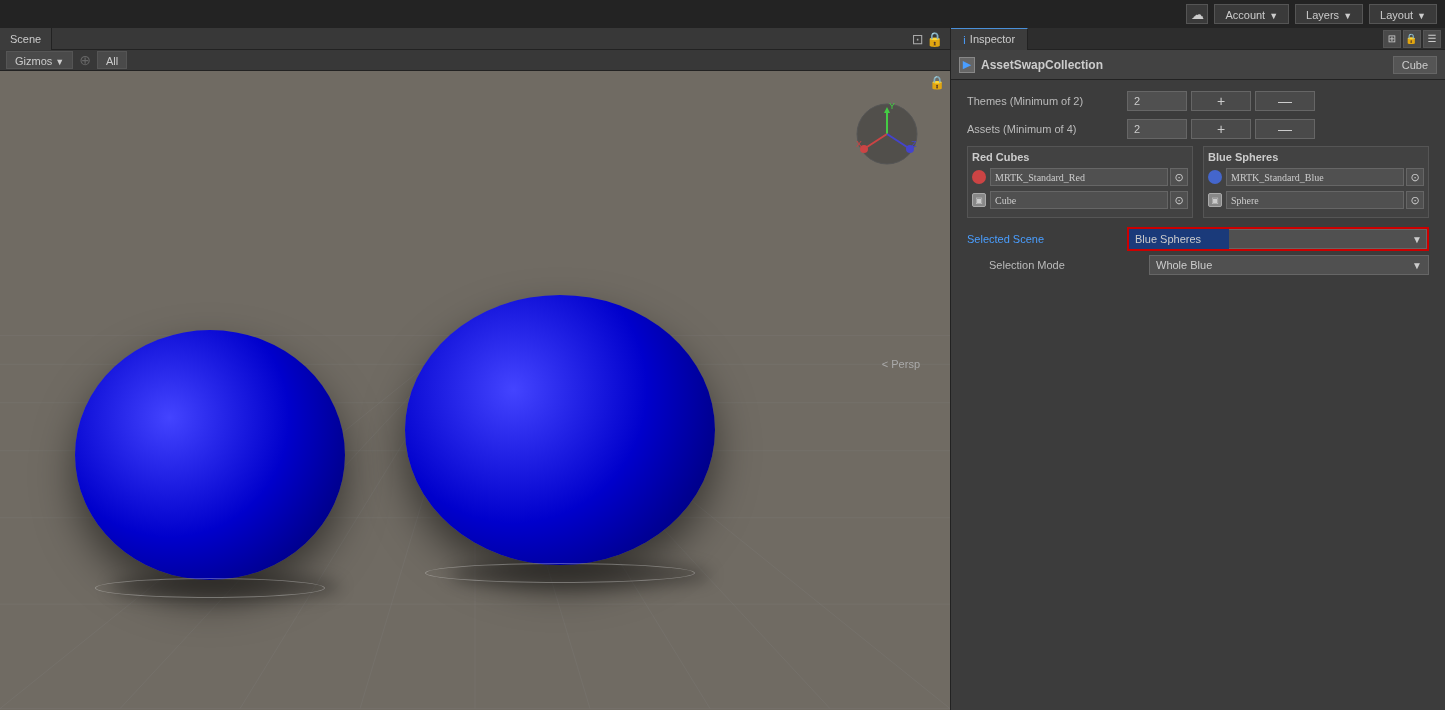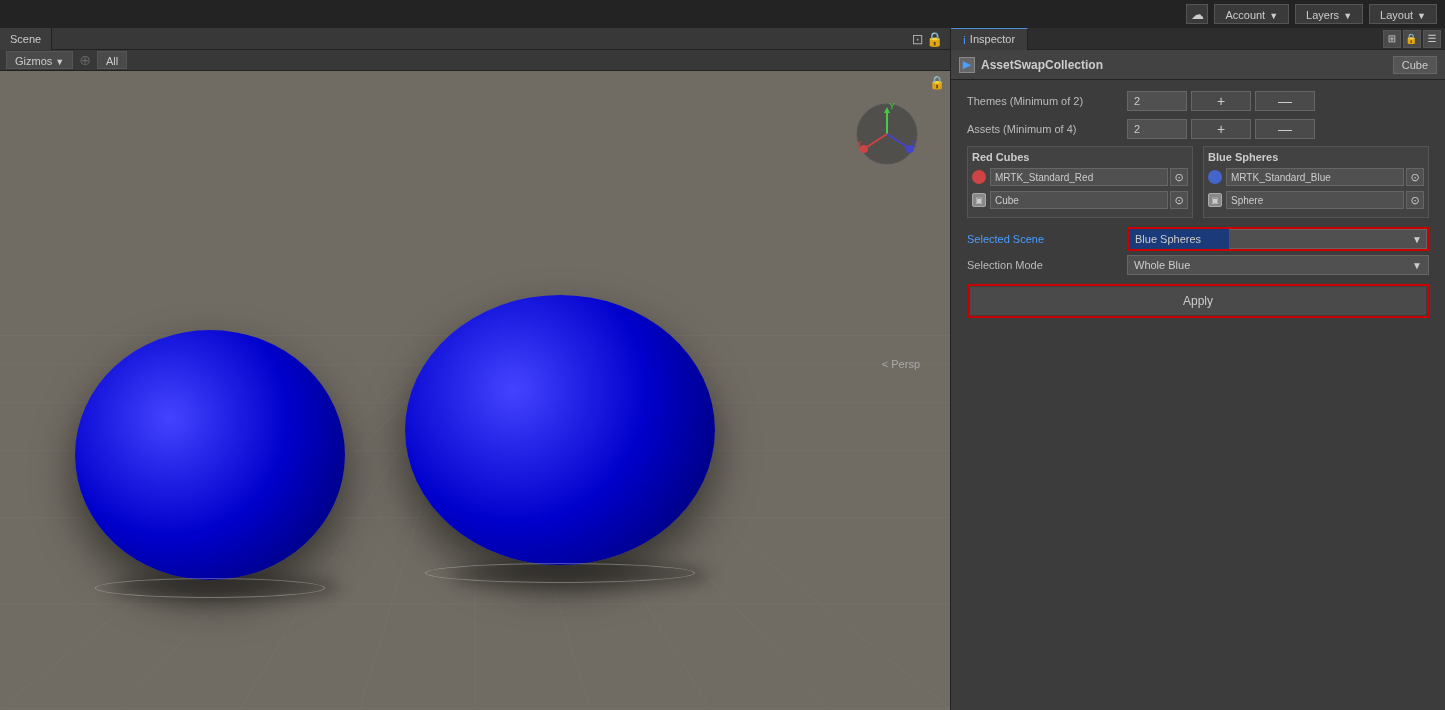--- a/index.html
+++ b/index.html
@@ -304,20 +304,21 @@
       font-size: 11px;
       color: #ccc;
       margin-bottom: 4px;
       font-weight: bold;
     }
     .theme-asset-row {
       display: flex;
       align-items: center;
       margin-bottom: 3px;
       height: 20px;
+      font-family: Liberation Serif, serif;
     }
     .asset-icon {
       width: 14px;
       height: 14px;
       border-radius: 50%;
       margin-right: 4px;
       flex-shrink: 0;
       display: flex;
       align-items: center;
       justify-content: center;
@@ -408,20 +409,21 @@
       align-items: center;
       justify-content: center;
     }
 
     
     .selection-mode-row {
       display: flex;
       align-items: center;
       margin-bottom: 4px;
       height: 22px;
+      margin-left: 22px;
     }
     .selection-mode-label {
       width: 160px;
       color: #bbb;
       font-size: 11px;
       flex-shrink: 0;
     }
     .selection-mode-dropdown {
       flex: 1;
       background: #505050;
@@ -642,19 +644,16 @@
       </div>
 
       <div class="selection-mode-row">
         <span class="selection-mode-label">Selection Mode</span>
         <div class="selection-mode-dropdown">
           <span>Whole Blue</span>
           <span style="font-size:10px;">▼</span>
         </div>
       </div>
 
-      <div id="apply-btn-container">
-        <button id="apply-btn">Apply</button>
-      </div>
 
     </div>
   </div>
 </div>
 
 </body></html>

